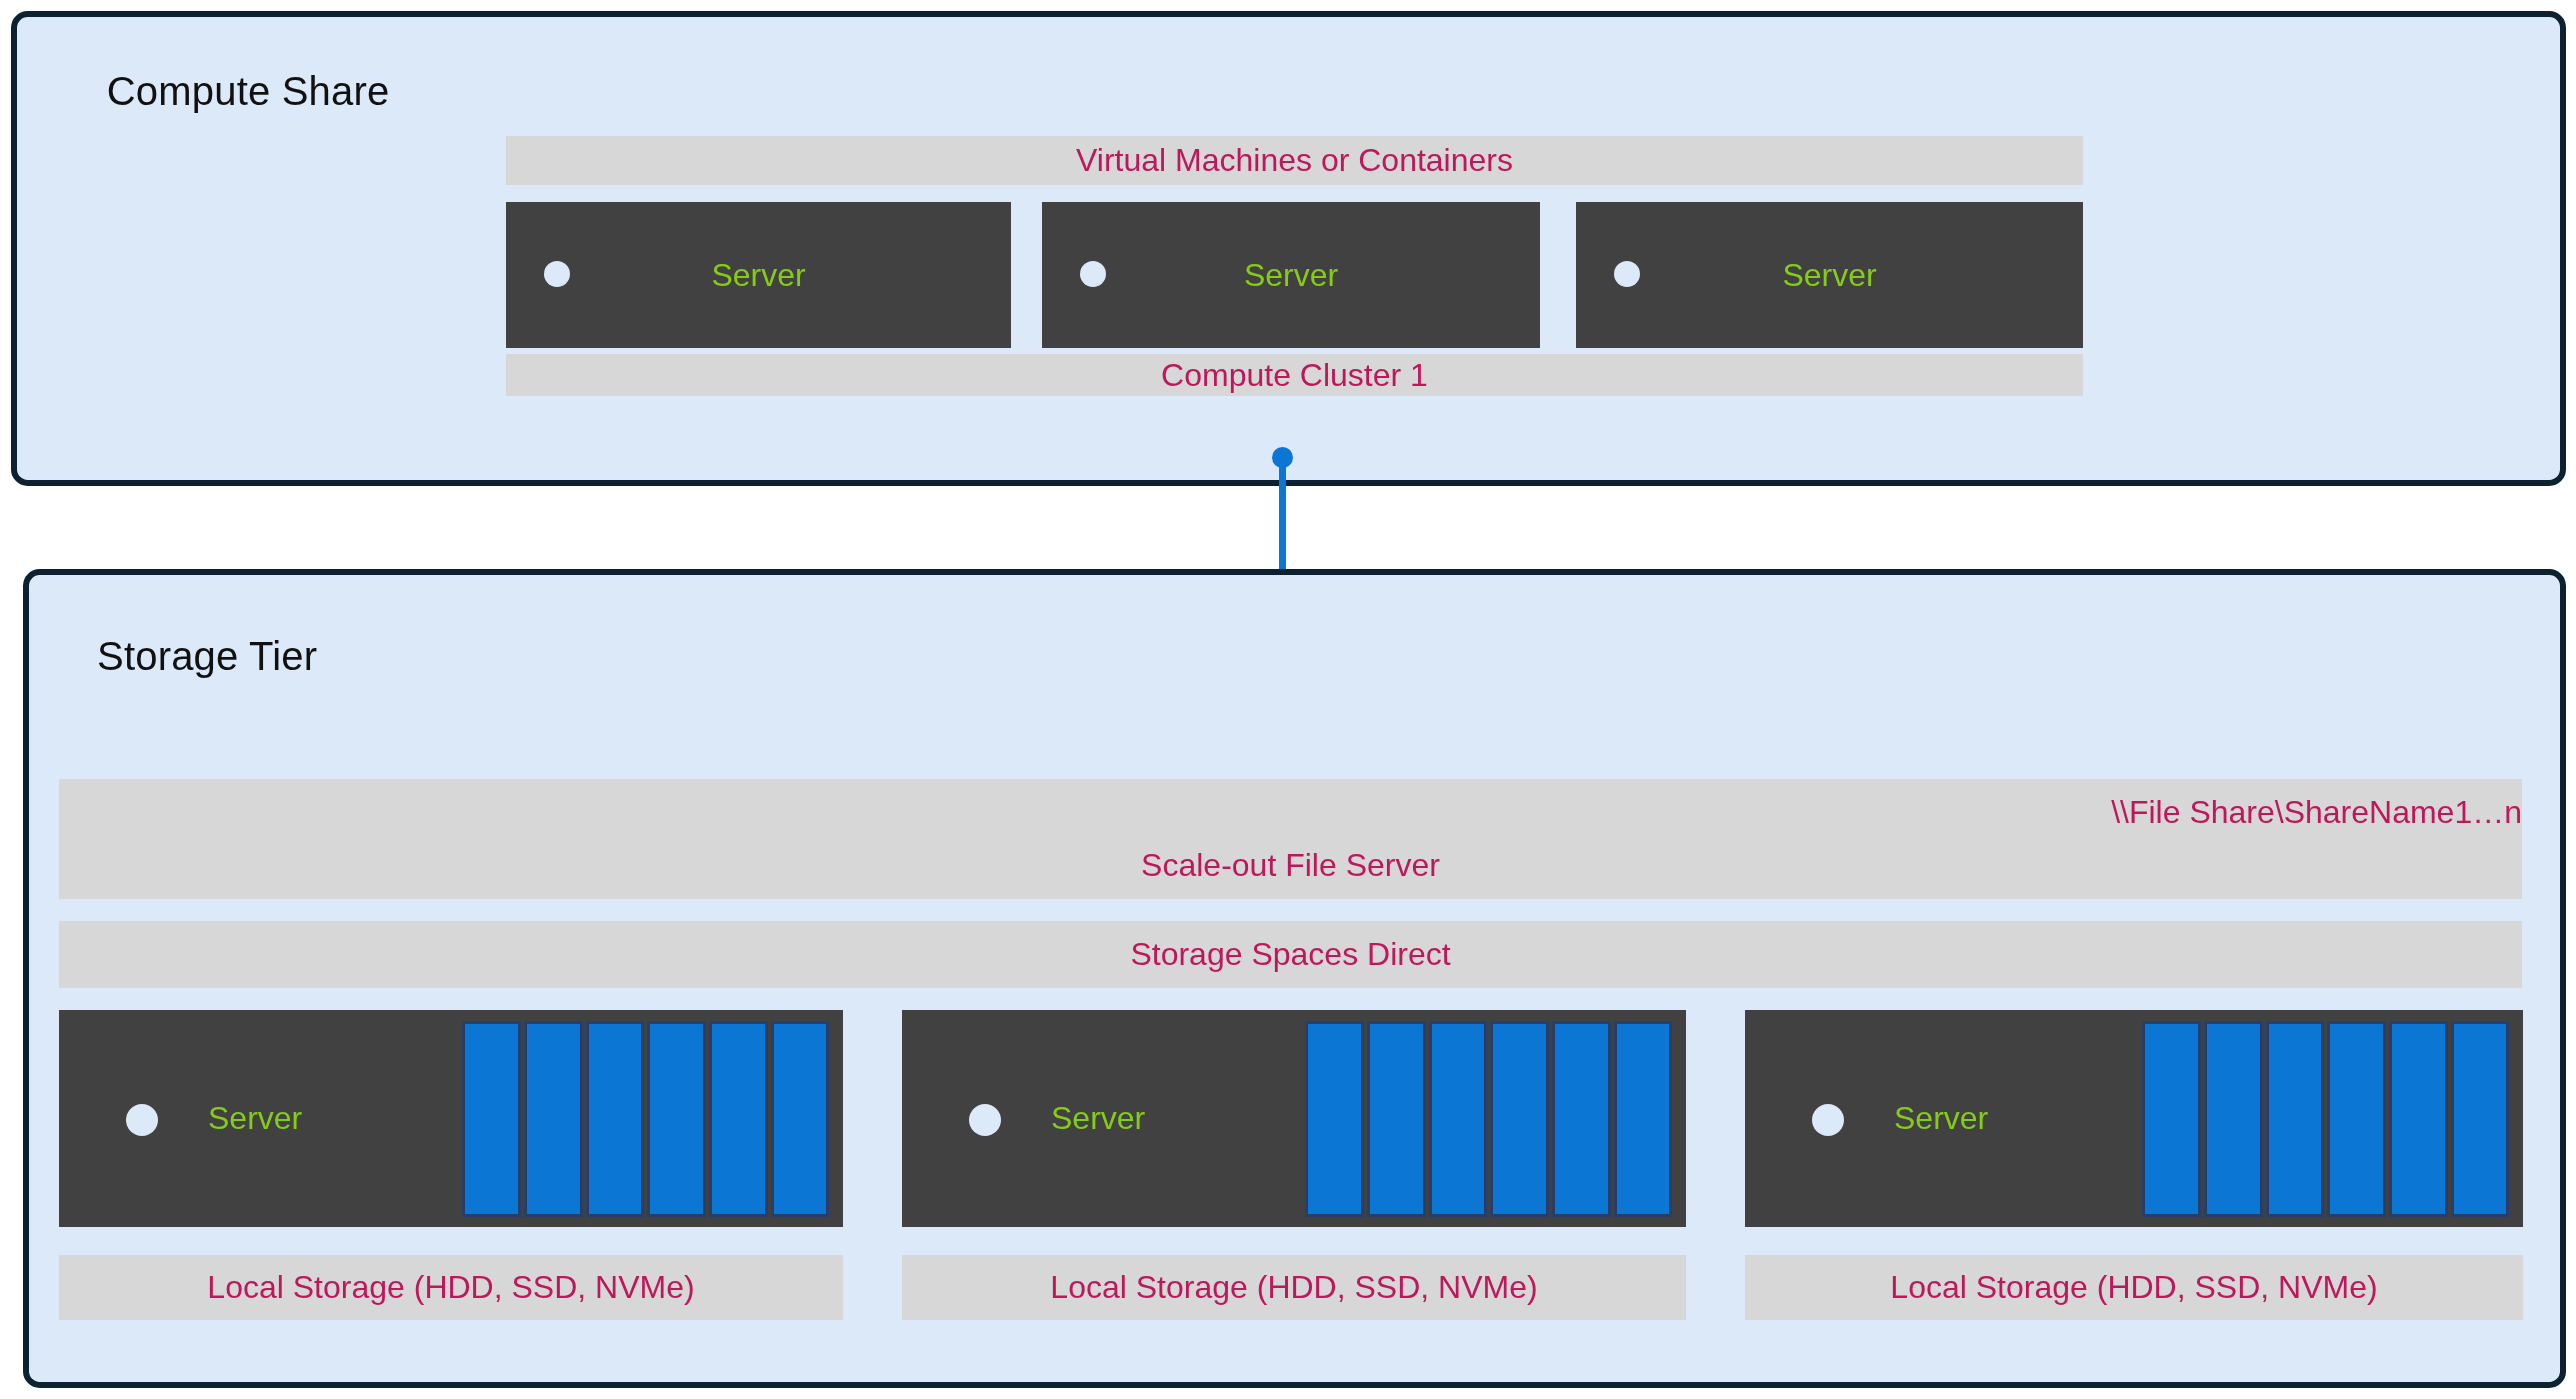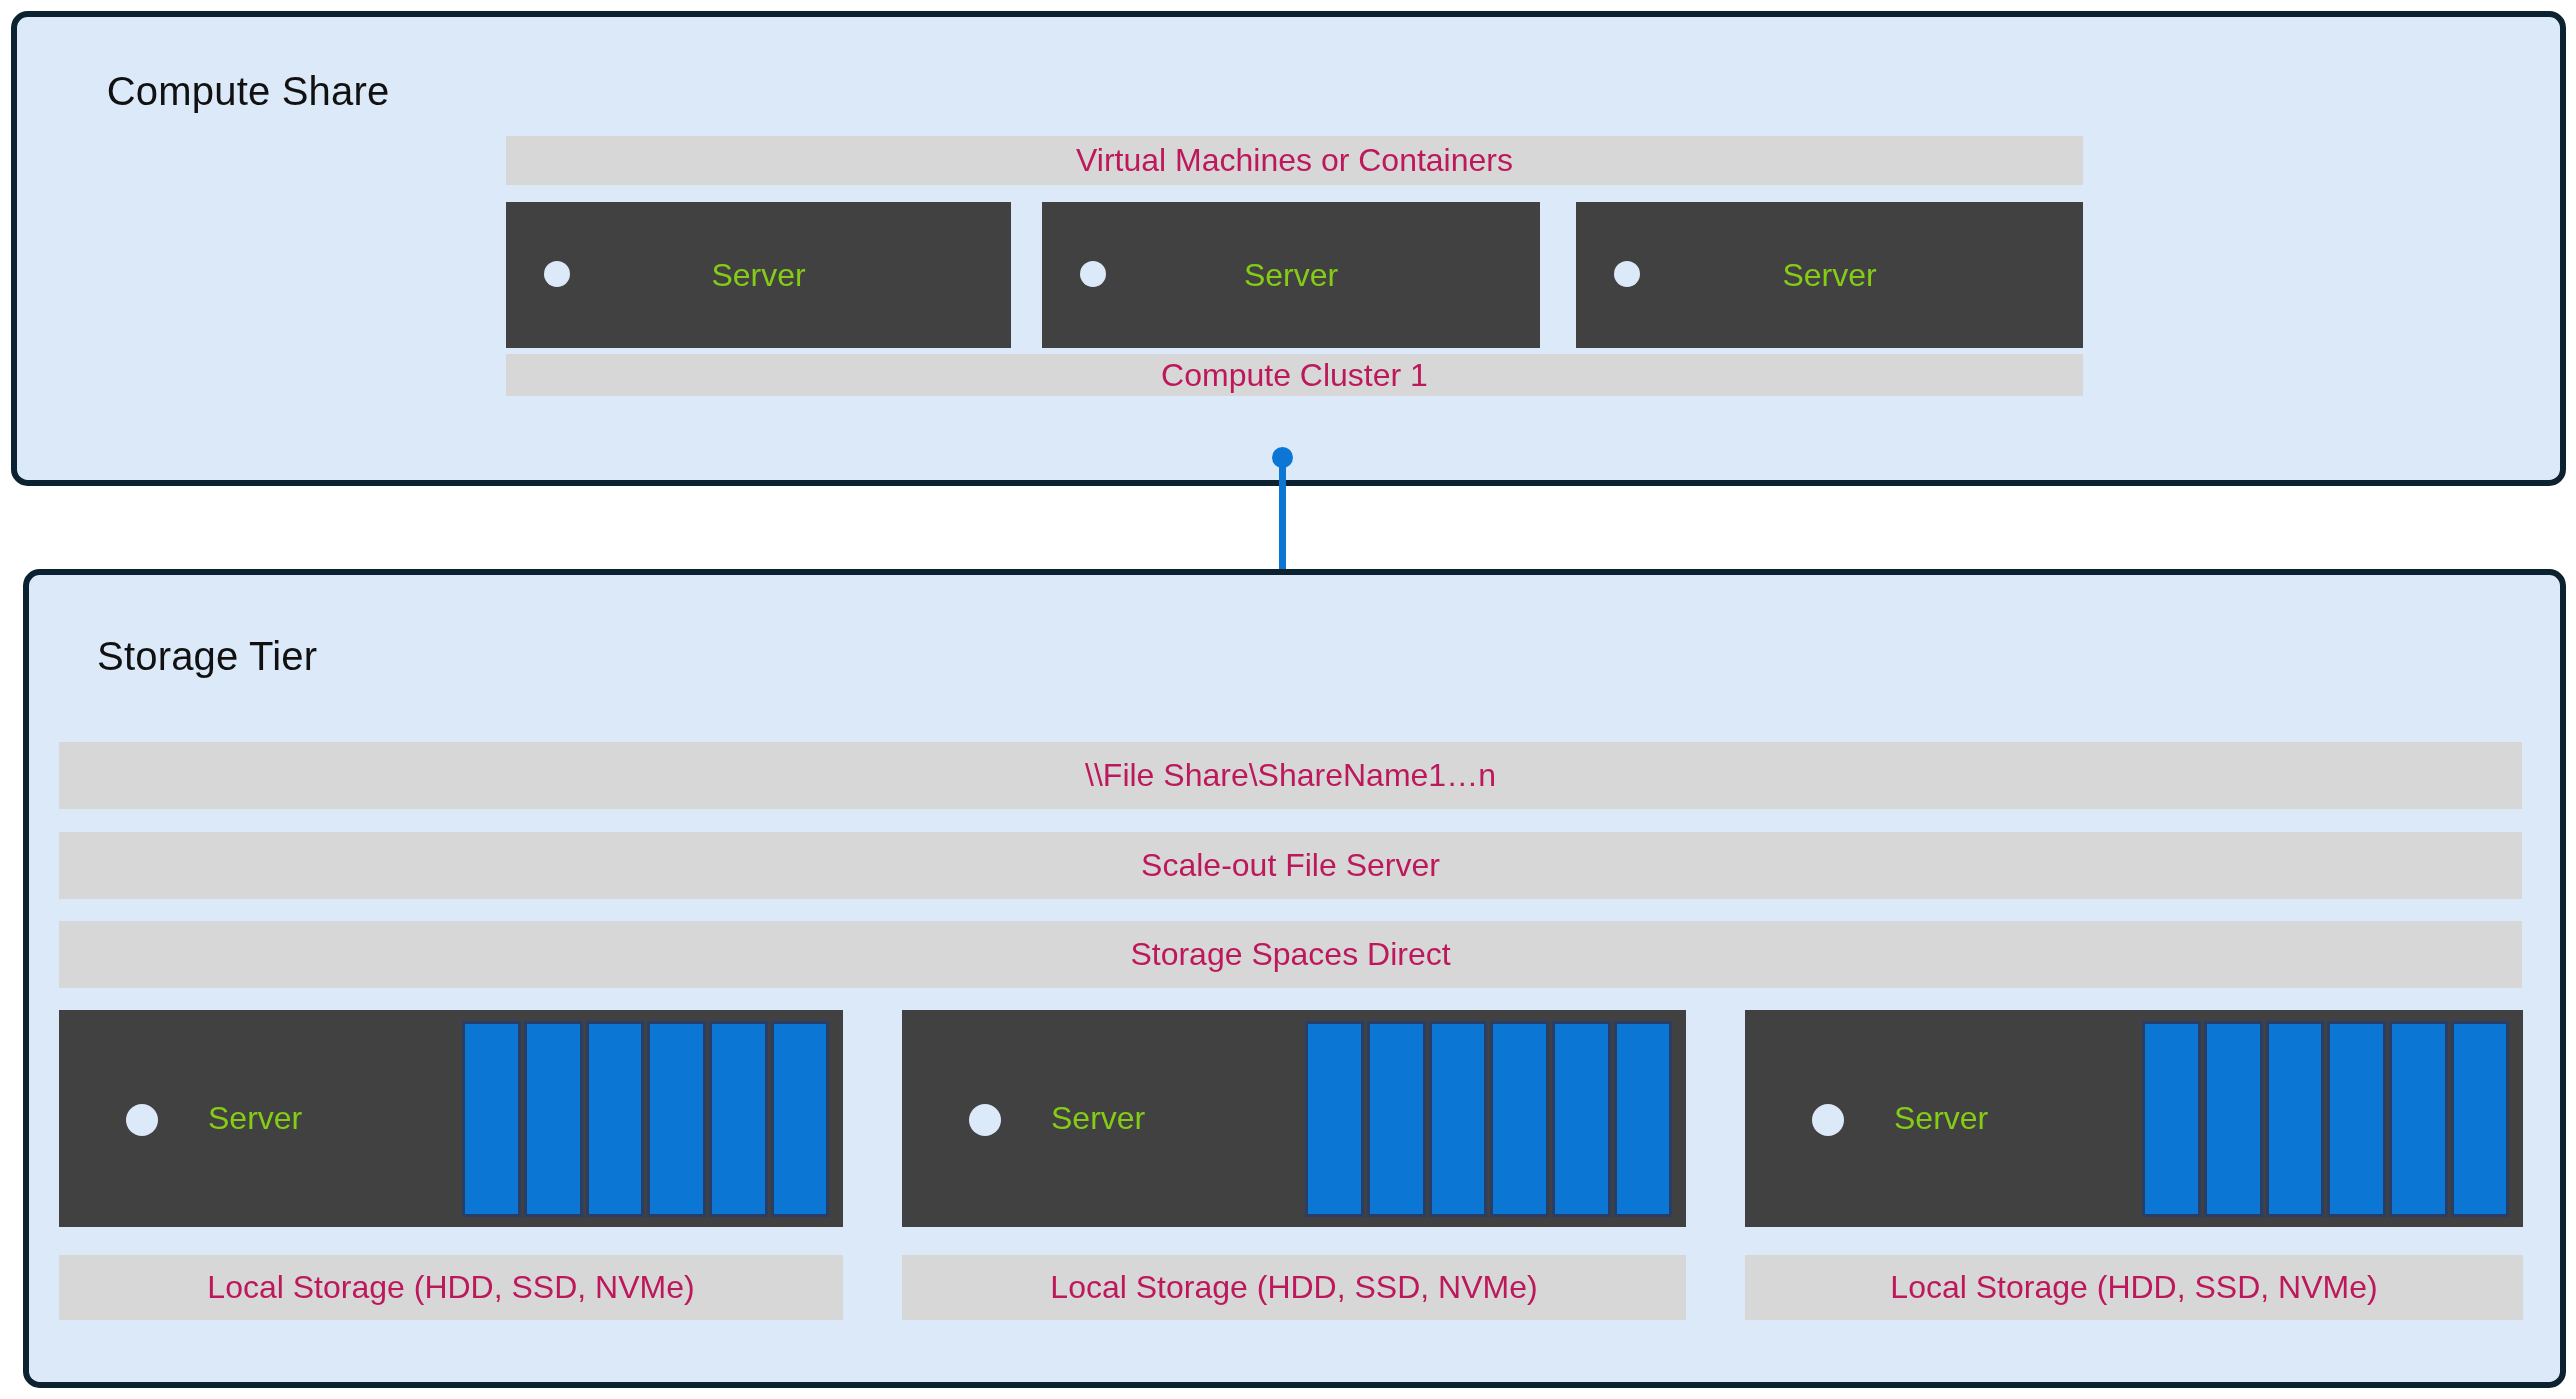--- a/index.html
+++ b/index.html
@@ -125,21 +125,21 @@
   #folder-icon {
     position: absolute;
     left: 1226px;
     top: 616px;
     width: 128px;
     height: 99px;
   }
 
   
   .storage-band { left: 59px; width: 2463px; height: 67px; }
-  #fileshare-band { top: 742px; }
+  #fileshare-band { top: 779px; justify-content: flex-end; }
   #sofs-band      { top: 832px; }
   #s2d-band       { top: 921px; justify-content: center; }
 
   .storage-server {
     position: absolute;
     top: 1010px;
     height: 217px;
     background: #414141;
   }
   #storage-server-1 { left: 59px;   width: 784px; }

